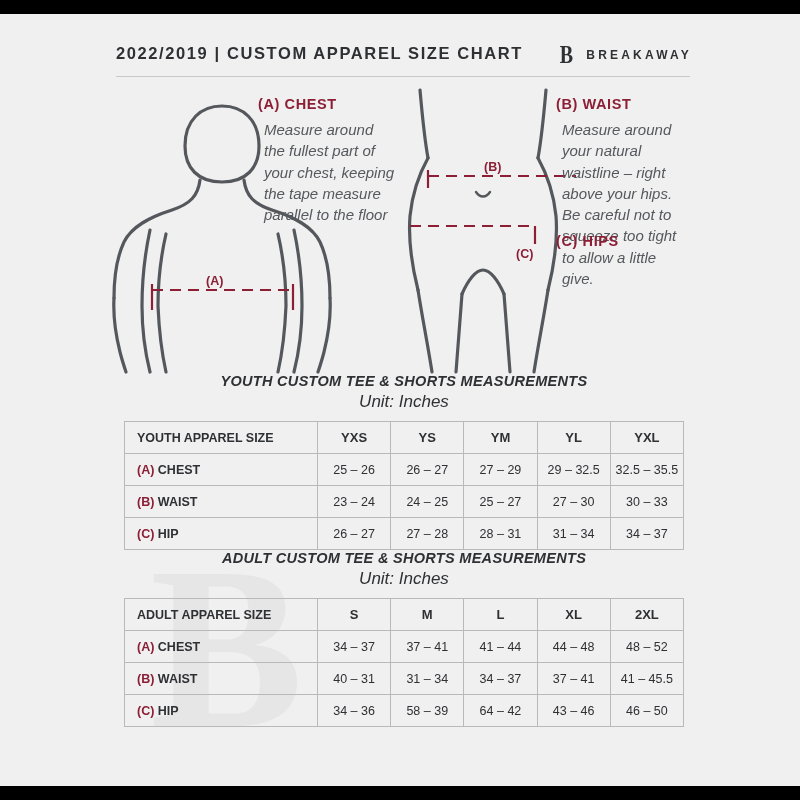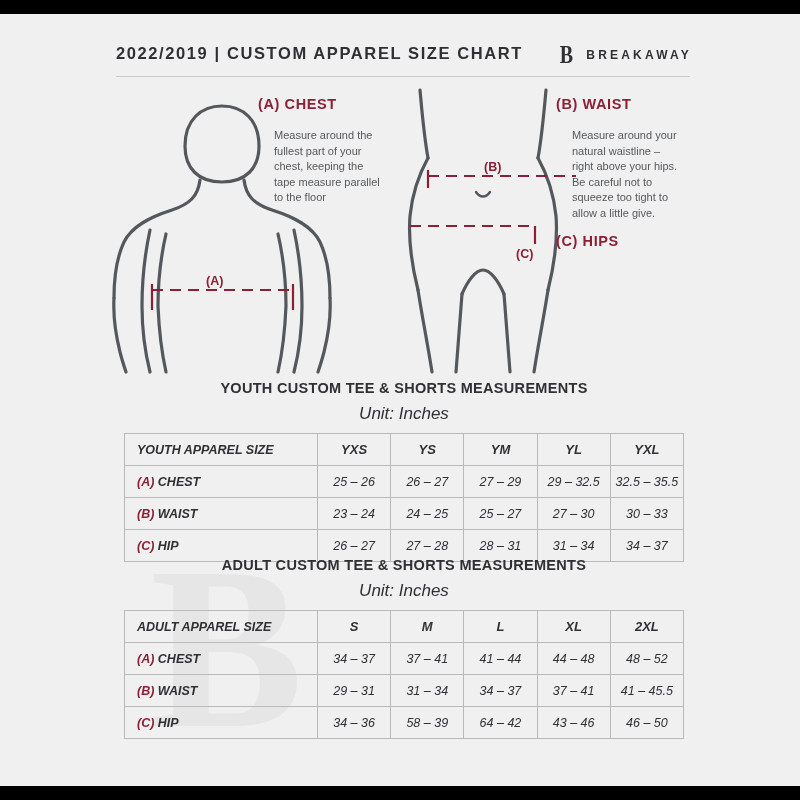--- a/index.html
+++ b/index.html
@@ -93,59 +93,60 @@
   
   .callout { position: absolute; width: 150px; }
   .callout h3 {
     margin: 0 0 7px 0;
     font-size: 14.5px;
     font-weight: bold;
     letter-spacing: 0.6px;
     color: #8c1f35;
   }
   .callout p {
-    margin: 16px;
-    font-size: 11px;
+    margin: 6px;
+    font-size: 15px;
+    font-style: italic;
     line-height: 1.42;
     color: #55585c;
   }
   #callout-chest { left: 258px; top: 82px; width: 145px; }
   #callout-waist { left: 556px; top: 82px; width: 140px; }
   #callout-hips  { left: 556px; top: 219px; width: 140px; }
 
   
   .section { position: absolute; left: 124px; width: 560px; }
   .sec-title {
     text-align: center;
     font-size: 14.5px;
     font-weight: bold;
     letter-spacing: 0.3px;
     color: #2f3033;
-    margin: 8px;
+    margin: 1px;
+    font-style: italic;
   }
   .sec-unit {
     text-align: center;
     font-size: 17px;
     font-style: italic;
     color: #2f3033;
     margin: 3px 0 9px 0;
   }
   table {
     border-collapse: collapse;
     width: 560px;
     table-layout: fixed;
   }
   table th, table td {
     border: 1px solid #b9b9b9;
     height: 27px;
     font-size: 12.5px;
     color: #2f3033;
     text-align: center;
     padding: 2px;
-    font-style: italic;
   }
   table th:first-child, table td:first-child {
     text-align: left;
     padding-left: 12px;
     width: 178px;
   }
   table th {
     font-weight: bold;
     font-size: 13px;
   }
@@ -301,21 +302,21 @@
           <tr>
             <td class="rowlabel"><span class="tag">(A)</span> <span>CHEST</span></td>
             <td>34 – 37</td>
             <td>37 – 41</td>
             <td>41 – 44</td>
             <td>44 – 48</td>
             <td>48 – 52</td>
           </tr>
           <tr>
             <td class="rowlabel"><span class="tag">(B)</span> <span>WAIST</span></td>
-            <td>29 – 31</td>
+            <td>40 – 31</td>
             <td>31 – 34</td>
             <td>34 – 37</td>
             <td>37 – 41</td>
             <td>41 – 45.5</td>
           </tr>
           <tr>
             <td class="rowlabel"><span class="tag">(C)</span> <span>HIP</span></td>
             <td>34 – 36</td>
             <td>58 – 39</td>
             <td>64 – 42</td>

